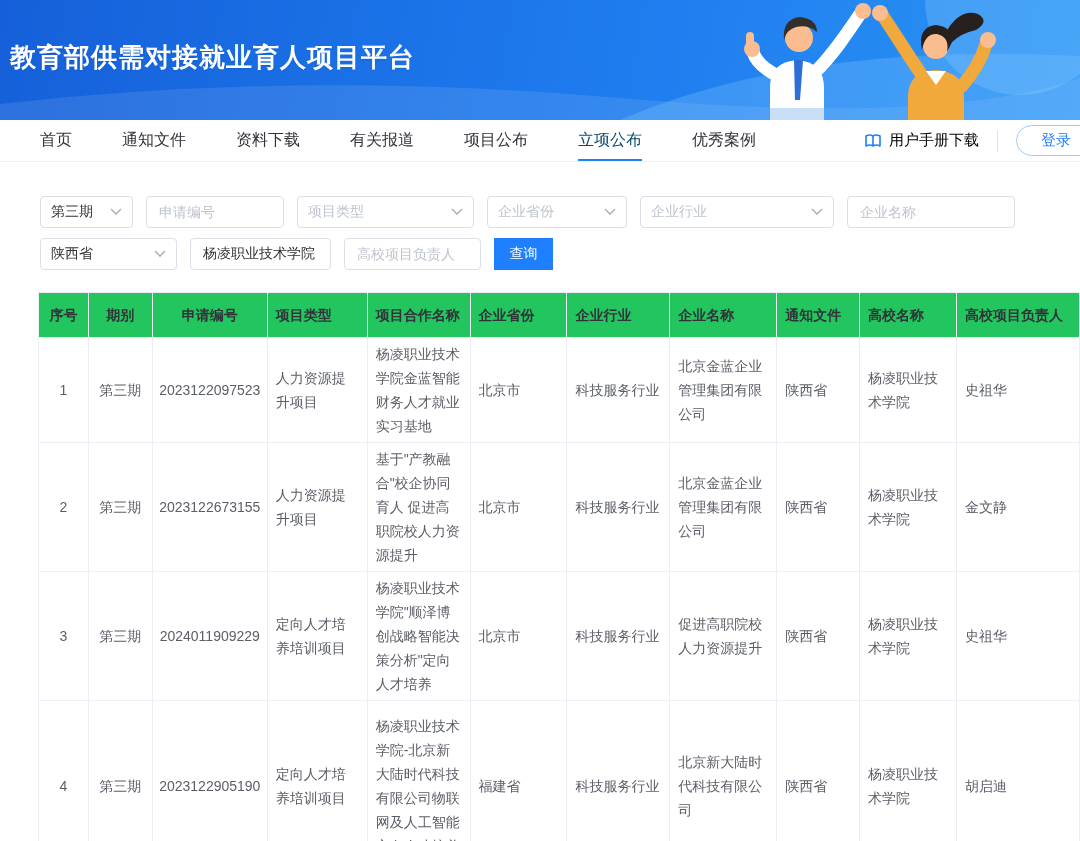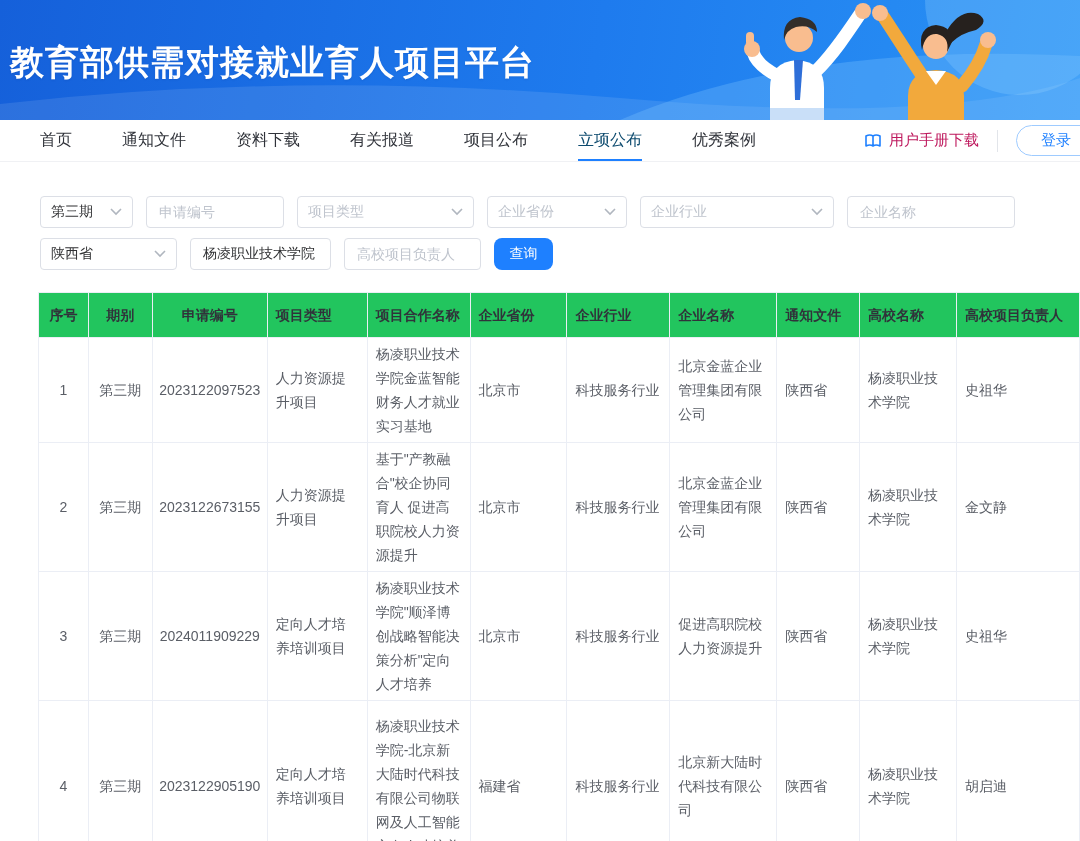--- a/index.html
+++ b/index.html
@@ -4,49 +4,49 @@
 <style>
   * { margin:0; padding:0; box-sizing:border-box; }
   html,body { width:1080px; height:841px; overflow:hidden; background:#fff;
     font-family:"Liberation Sans","DejaVu Sans",sans-serif; }
 
   
   .banner { position:relative; height:120px; overflow:hidden;
     background:linear-gradient(100deg,#1560da 0%,#1e7bee 55%,#2a93f5 100%); }
   .waves { position:absolute; left:0; top:0; width:1080px; height:120px; }
   .banner-title { position:absolute; left:10px; top:40px; color:#ffffff;
-    font-size:34px; font-weight:700; letter-spacing:1px; white-space:nowrap;
+    font-size:26px; font-weight:700; letter-spacing:1px; white-space:nowrap;
     text-shadow:0 1px 2px rgba(0,40,120,.15); }
   .people { position:absolute; left:720px; bottom:0; width:340px; height:120px; }
 
   
   .nav { position:relative; height:42px; background:#fff; display:flex; align-items:stretch;
     border-bottom:1px solid #f0f1f4; padding-left:40px; }
   .tabs { display:flex; gap:50px; }
   .tab { display:flex; align-items:center; font-size:16px; color:#30333a; cursor:pointer;
     border-bottom:2px solid transparent; padding-top:2px; white-space:nowrap; }
   .tab.active { color:#0c4a6e; border-bottom-color:#1e80ff; font-weight:500; }
   .nav-right { margin-left:auto; display:flex; align-items:center; gap:18px; padding-right:0; }
-  .manual-link { display:flex; align-items:center; gap:7px; color:#be185d; font-size:15px; cursor:pointer; white-space:nowrap; }
+  .manual-link { display:flex; align-items:center; gap:7px; color:#000000; font-size:15px; cursor:pointer; white-space:nowrap; }
   .nav-divider { width:1px; height:22px; background:#e2e5ea; }
   .login-btn { border:1px solid #9ecbff; color:#1e80ff; background:#fff; font-size:15px;
     border-radius:999px; padding:5px 24px; margin-right:-16px; cursor:pointer; white-space:nowrap; }
 
   
   .filters { margin:34px 0 0 40px; }
   .frow { display:flex; gap:13px; align-items:center; }
   .frow + .frow { margin-top:10px; }
   .ctl { height:32px; border:1px solid #dcdfe6; border-radius:4px; background:#fff;
     font-size:14px; color:#303133; }
   .sel { display:flex; align-items:center; justify-content:space-between; padding:0 10px; cursor:pointer; }
   .sel-text.ph, input::placeholder { color:#bfc4cd; }
   input.ctl { padding:0 12px; outline:none; }
   .chev { width:12px; height:8px; flex:0 0 auto; }
   .search-btn { height:32px; width:59px; background:#1e80ff; color:#fff; border:none;
-    border-radius:8px; font-size:14px; cursor:pointer; }
+    border-radius:0; font-size:14px; cursor:pointer; }
 
   
   .table-wrap { margin:22px 0 0 38px; }
   table { border-collapse:collapse; table-layout:fixed; }
   th, td { border:1px solid #ebeef5; font-size:14px; vertical-align:middle;
     padding:4px 8px; text-align:left; line-height:24px; word-break:break-all; }
   th { background:#22c55e; color:#30333a; font-weight:700; height:45px; white-space:nowrap; }
   td { color:#5a5e66; }
   th.c, td.c { text-align:center; white-space:nowrap; padding:4px 2px; }
 </style>

